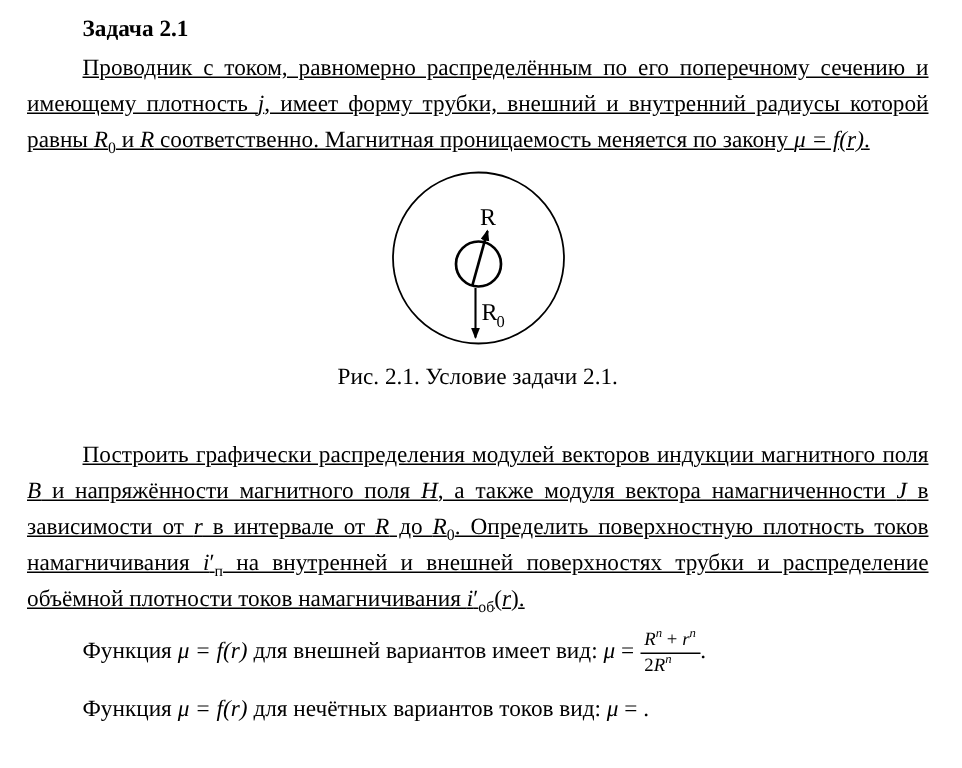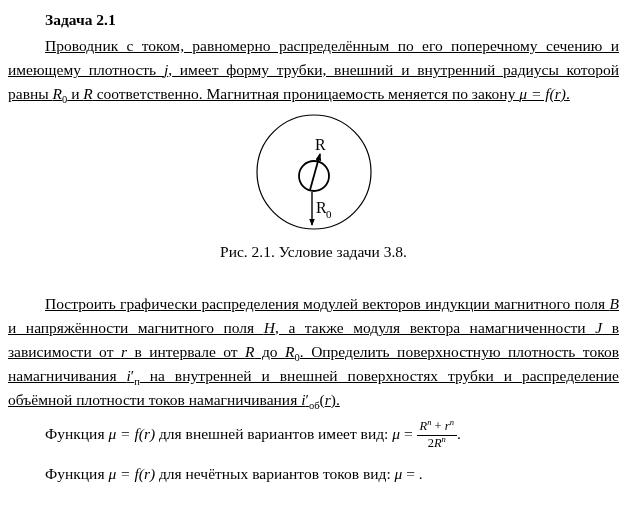--- a/index.html
+++ b/index.html
@@ -5,21 +5,21 @@
   * { box-sizing: border-box; }
   html, body { margin: 0; padding: 0; }
   body {
     width: 641px; height: 512px;
     background: #ffffff;
     color: #000000;
     font-family: "Liberation Serif", serif;
     font-size: 15.5px;
     overflow: hidden;
   }
-  .page { padding: 8px 22px 0 8px; }
+  .page { padding: 8px 22px 0 8px; margin-left: 10px; }
   .title {
     font-weight: bold;
     text-indent: 37px;
     margin: 0 0 2px 0;
     line-height: 24px;
   }
   p.body {
     margin: 0;
     text-align: justify;
     text-indent: 37px;
@@ -32,21 +32,20 @@
   .caption .bold { font-weight: normal; }
   p.second { margin-top: 30px; }
   .formula-line {
     margin: 7px 0 0 0;
     text-indent: 37px;
     line-height: 30px;
   }
   sub, sup { font-size: 68%; line-height: 0; }
   .frac {
     display: inline-block;
-    text-align: center;
     vertical-align: middle;
     font-size: 12.5px;
     line-height: 1.25;
     text-indent: 0;
   }
   .frac .num { display: block; border-bottom: 1px solid #000; padding: 0 3px; }
   .frac .den { display: block; padding: 0 3px; }
 </style>
 </head>
 <body>
@@ -67,21 +66,21 @@
       <circle cx="85" cy="62" r="57" fill="none" stroke="#000" stroke-width="1.2"></circle>
       <circle cx="85" cy="66" r="15" fill="none" stroke="#000" stroke-width="1.8"></circle>
       <line x1="81" y1="80" x2="91" y2="44" stroke="#000" stroke-width="1.8" marker-end="url(#arr)"></line>
       <line x1="83" y1="82" x2="83" y2="115" stroke="#000" stroke-width="1.4" marker-end="url(#arr)"></line>
       <text x="86" y="40" font-family="Liberation Serif, serif" font-size="16">R</text>
       <text x="87" y="103" font-family="Liberation Serif, serif" font-size="16">R</text>
       <text x="97" y="108" font-family="Liberation Serif, serif" font-size="11">0</text>
     </svg>
   </div>
 
-  <p class="caption"><span class="bold">Рис. 2.1</span><span>. Условие задачи 3.8.</span></p>
+  <p class="caption"><span class="bold">Рис. 2.1</span><span>. Условие задачи 2.1.</span></p>
 
   <p class="body second"><span>Построить графически распределения модулей векторов индукции магнитного поля </span><i>B</i><span> и напряжённости магнитного поля </span><i>H</i><span>, а также модуля вектора намагниченности </span><i>J</i><span> в зависимости от </span><i>r</i><span> в интервале от </span><i>R</i><span> до </span><i>R</i><sub>0</sub><span>. Определить поверхностную плотность токов намагничивания </span><i>i</i><span>′</span><sub>п</sub><span> на внутренней и внешней поверхностях трубки и распределение объёмной плотности токов намагничивания </span><i>i</i><span>′</span><sub>об</sub><span>(</span><i>r</i><span>)</span><span>.</span></p>
 
   <p class="formula-line"><span>Функция </span><i>μ = f(r)</i><span> для внешней вариантов имеет вид: </span><i>μ</i><span> = </span><span class="frac"><span class="num"><i>R</i><sup><i>n</i></sup><span> + </span><i>r</i><sup><i>n</i></sup></span><span class="den"><span>2</span><i>R</i><sup><i>n</i></sup></span></span><span>.</span></p>
 
   <p class="formula-line"><span>Функция </span><i>μ = f(r)</i><span> для нечётных вариантов токов вид: </span><i>μ</i><span> = </span><span>.</span></p>
 
 </div>
 
 </body></html>

